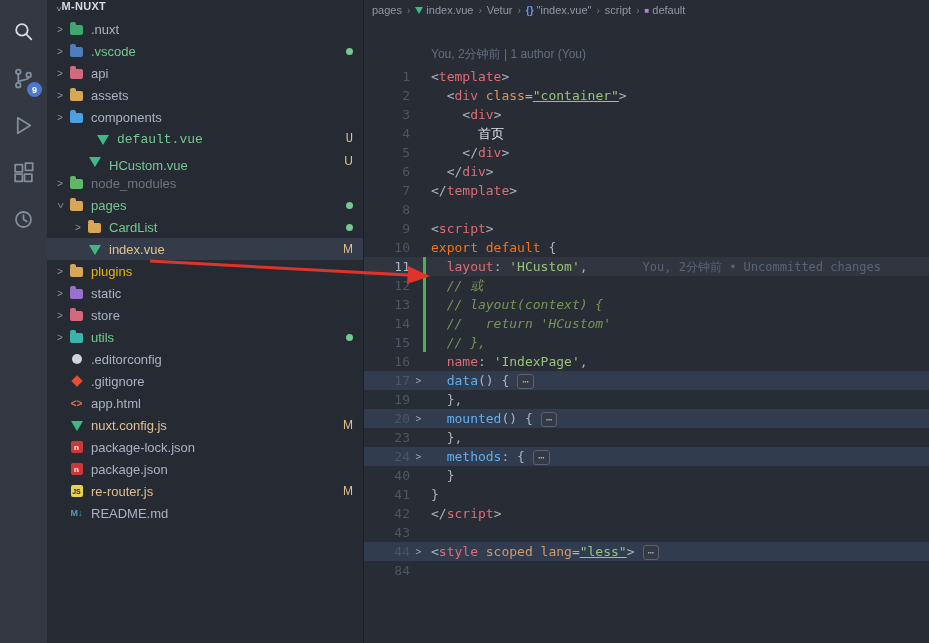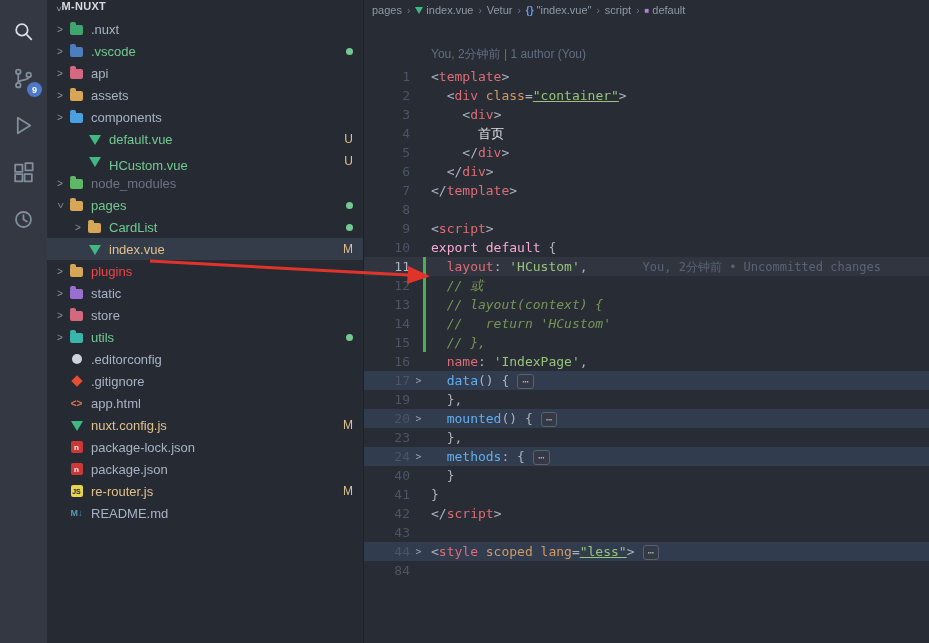--- a/index.html
+++ b/index.html
@@ -58,21 +58,21 @@
   .ln{width:46px;flex:none;text-align:right;color:#4d5565;user-select:none;}
   .ln-cur{color:#a8b3c4;}
   .fold-chev{width:17px;flex:none;text-align:center;color:#9aa2b0;font-size:10px;line-height:19px;cursor:pointer;}
   .git-bar{position:absolute;left:59px;top:0;bottom:0;width:3px;background:#4fae54;}
   .code-text{white-space:pre;padding-left:4px;}
   .t-p{color:#abb2bf;}
   .t-tag{color:#e06c75;}
   .t-attr{color:#d19a66;}
   .t-str{color:#98c379;}
   .t-strU{color:#98c379;text-decoration:underline;}
-  .t-kw{color:#f9a8d4;}
+  .t-kw{color:#f97316;}
   .t-prop{color:#e06c75;}
   .t-func{color:#61afef;}
   .t-com{color:#779556;font-style:italic;}
   .t-cjk{color:#dfe2e7;}
   .fold-box{display:inline-block;border:1px solid #5a6170;border-radius:3px;padding:0 4px;margin-left:8px;font-size:11px;line-height:13px;color:#a7afbd;background:#333a45;cursor:pointer;}
   .blame{color:#5b6474;margin-left:55px;font-size:12px;}
 
   .arrow-overlay{position:absolute;left:0;top:0;width:929px;height:643px;pointer-events:none;z-index:50;}
 </style>
 </head>
@@ -158,84 +158,84 @@
           <span class="row-badges"></span>
         </div>
         <div class="tree-row" style="padding-left: 6px;">
           <span class="chev">&gt;</span>
           <span class="tree-icon">
             <span class="i-folder" style="background: rgb(74, 160, 224);"></span>
           </span>
           <span class="tree-label" style="color: rgb(169, 178, 195);">components</span>
           <span class="row-badges"></span>
         </div>
+        <div class="tree-row" style="padding-left: 32px; font-family: Liberation Mono, monospace;">
+          <span class="chev"></span>
+          <span class="tree-icon">
+            <span class="i-vue"></span>
+          </span>
+          <span class="tree-label" style="color: rgb(115, 201, 145);">default.vue</span>
+          <span class="row-badges">
+            <span class="git-badge">U</span>
+          </span>
+        </div>
         <div class="tree-row" style="padding-left: 24px;">
           <span class="chev"></span>
           <span class="tree-icon">
             <span class="i-vue"></span>
           </span>
-          <span class="tree-label" style="color: rgb(115, 201, 145);">default.vue</span>
+          <span class="tree-label" style="color: rgb(115, 201, 145); margin-top: 8px;">HCustom.vue</span>
           <span class="row-badges">
             <span class="git-badge">U</span>
           </span>
         </div>
+        <div class="tree-row" style="padding-left: 6px;">
+          <span class="chev">&gt;</span>
+          <span class="tree-icon">
+            <span class="i-folder" style="background: rgb(95, 184, 101);"></span>
+          </span>
+          <span class="tree-label" style="color: rgb(109, 116, 128);">node_modules</span>
+          <span class="row-badges"></span>
+        </div>
+        <div class="tree-row" style="padding-left: 6px;">
+          <span class="chev chev-down">&gt;</span>
+          <span class="tree-icon">
+            <span class="i-folder" style="background: rgb(216, 166, 87);"></span>
+          </span>
+          <span class="tree-label" style="color: rgb(115, 201, 145);">pages</span>
+          <span class="row-badges">
+            <span class="dot"></span>
+          </span>
+        </div>
         <div class="tree-row" style="padding-left: 24px;">
+          <span class="chev">&gt;</span>
+          <span class="tree-icon">
+            <span class="i-folder" style="background: rgb(216, 166, 87);"></span>
+          </span>
+          <span class="tree-label" style="color: rgb(115, 201, 145);">CardList</span>
+          <span class="row-badges">
+            <span class="dot"></span>
+          </span>
+        </div>
+        <div class="tree-row selected" style="padding-left: 24px;">
           <span class="chev"></span>
           <span class="tree-icon">
             <span class="i-vue"></span>
           </span>
-          <span class="tree-label" style="color: rgb(115, 201, 145); margin-top: 8px;">HCustom.vue</span>
-          <span class="row-badges">
-            <span class="git-badge">U</span>
-          </span>
-        </div>
-        <div class="tree-row" style="padding-left: 6px;">
-          <span class="chev">&gt;</span>
-          <span class="tree-icon">
-            <span class="i-folder" style="background: rgb(95, 184, 101);"></span>
-          </span>
-          <span class="tree-label" style="color: rgb(109, 116, 128);">node_modules</span>
-          <span class="row-badges"></span>
-        </div>
-        <div class="tree-row" style="padding-left: 6px;">
-          <span class="chev chev-down">&gt;</span>
+          <span class="tree-label" style="color: rgb(226, 192, 141);">index.vue</span>
+          <span class="row-badges">
+            <span class="git-badge">M</span>
+          </span>
+        </div>
+        <div class="tree-row" style="padding-left: 6px;">
+          <span class="chev">&gt;</span>
           <span class="tree-icon">
             <span class="i-folder" style="background: rgb(216, 166, 87);"></span>
           </span>
-          <span class="tree-label" style="color: rgb(115, 201, 145);">pages</span>
-          <span class="row-badges">
-            <span class="dot"></span>
-          </span>
-        </div>
-        <div class="tree-row" style="padding-left: 24px;">
-          <span class="chev">&gt;</span>
-          <span class="tree-icon">
-            <span class="i-folder" style="background: rgb(216, 166, 87);"></span>
-          </span>
-          <span class="tree-label" style="color: rgb(115, 201, 145);">CardList</span>
-          <span class="row-badges">
-            <span class="dot"></span>
-          </span>
-        </div>
-        <div class="tree-row selected" style="padding-left: 24px;">
-          <span class="chev"></span>
-          <span class="tree-icon">
-            <span class="i-vue"></span>
-          </span>
-          <span class="tree-label" style="color: rgb(226, 192, 141);">index.vue</span>
-          <span class="row-badges">
-            <span class="git-badge">M</span>
-          </span>
-        </div>
-        <div class="tree-row" style="padding-left: 6px;">
-          <span class="chev">&gt;</span>
-          <span class="tree-icon">
-            <span class="i-folder" style="background: rgb(216, 166, 87);"></span>
-          </span>
-          <span class="tree-label" style="color: #ef4444;">plugins</span>
+          <span class="tree-label" style="color: #eab308;">plugins</span>
           <span class="row-badges"></span>
         </div>
         <div class="tree-row" style="padding-left: 6px;">
           <span class="chev">&gt;</span>
           <span class="tree-icon">
             <span class="i-folder" style="background: rgb(155, 111, 208);"></span>
           </span>
           <span class="tree-label" style="color: rgb(169, 178, 195);">static</span>
           <span class="row-badges"></span>
         </div>

